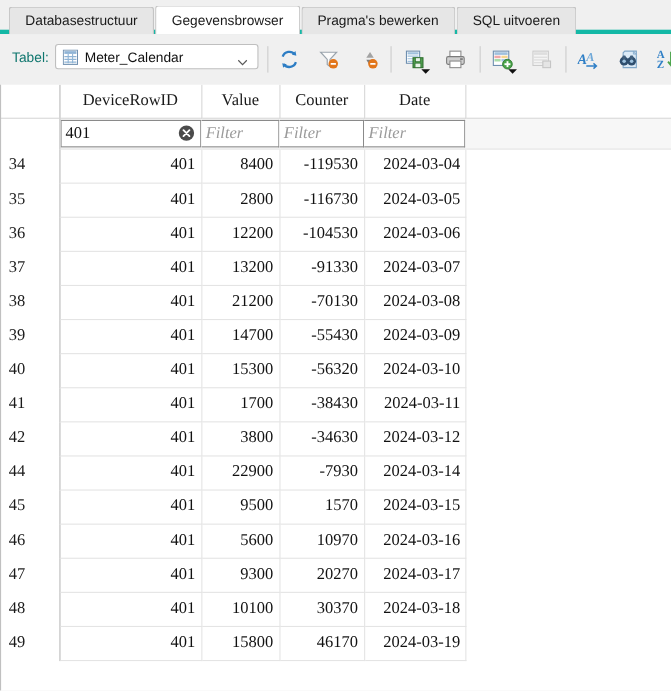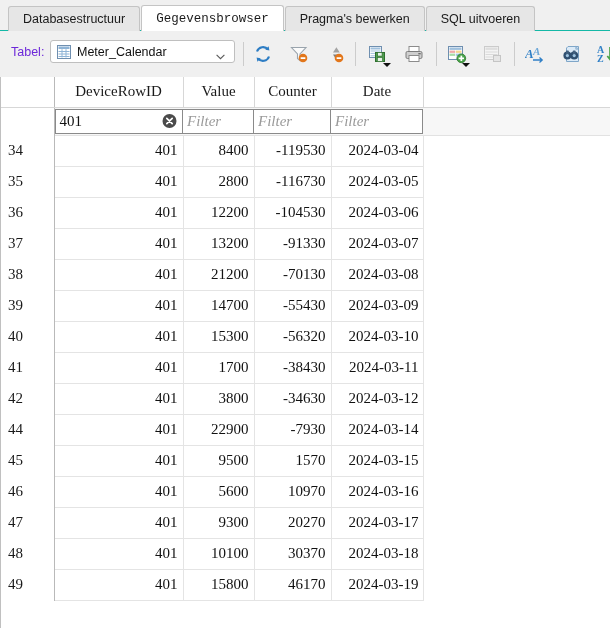--- a/index.html
+++ b/index.html
@@ -22,21 +22,21 @@
     overflow: hidden;
   }
 
   
   #tabbar {
     position: absolute;
     left: 0; top: 0;
     width: 610px;
     height: 31px;
     background: #f0f0f0;
-    border-bottom: 1px solid #14b8a6;
+    border-bottom: 4px solid #14b8a6;
     box-sizing: border-box;
   }
   #tabstrip {
     position: absolute;
     left: 8px;
     top: 5px;
     height: 26px;
     display: flex;
     align-items: flex-end;
   }
@@ -56,21 +56,20 @@
     white-space: nowrap;
     cursor: default;
   }
   .tab.active {
     background: #ffffff;
     border-color: #c4c4c4;
     height: 26px;
     line-height: 26px;
     position: relative;
     z-index: 3;
-    font-family: Liberation Mono, monospace;
   }
 
   
   #topsliver {
     position: absolute;
     left: 0; top: 0;
     width: 610px; height: 4px;
     background: #f0f0f0;
   }
   #topsliver .seam {
@@ -89,21 +88,21 @@
     width: 610px;
     height: 46px;
     background: #f0f0f0;
     box-sizing: border-box;
   }
   #tabel-label {
     position: absolute;
     left: 11px;
     top: 14px;
     font-size: 12.5px;
-    color: #6d28d9;
+    color: #0f766e;
   }
   #table-combo {
     position: absolute;
     left: 50px;
     top: 9px;
     width: 185px;
     height: 23px;
     background: #ffffff;
     border: 1px solid #bfbfbf;
     border-radius: 3px;

